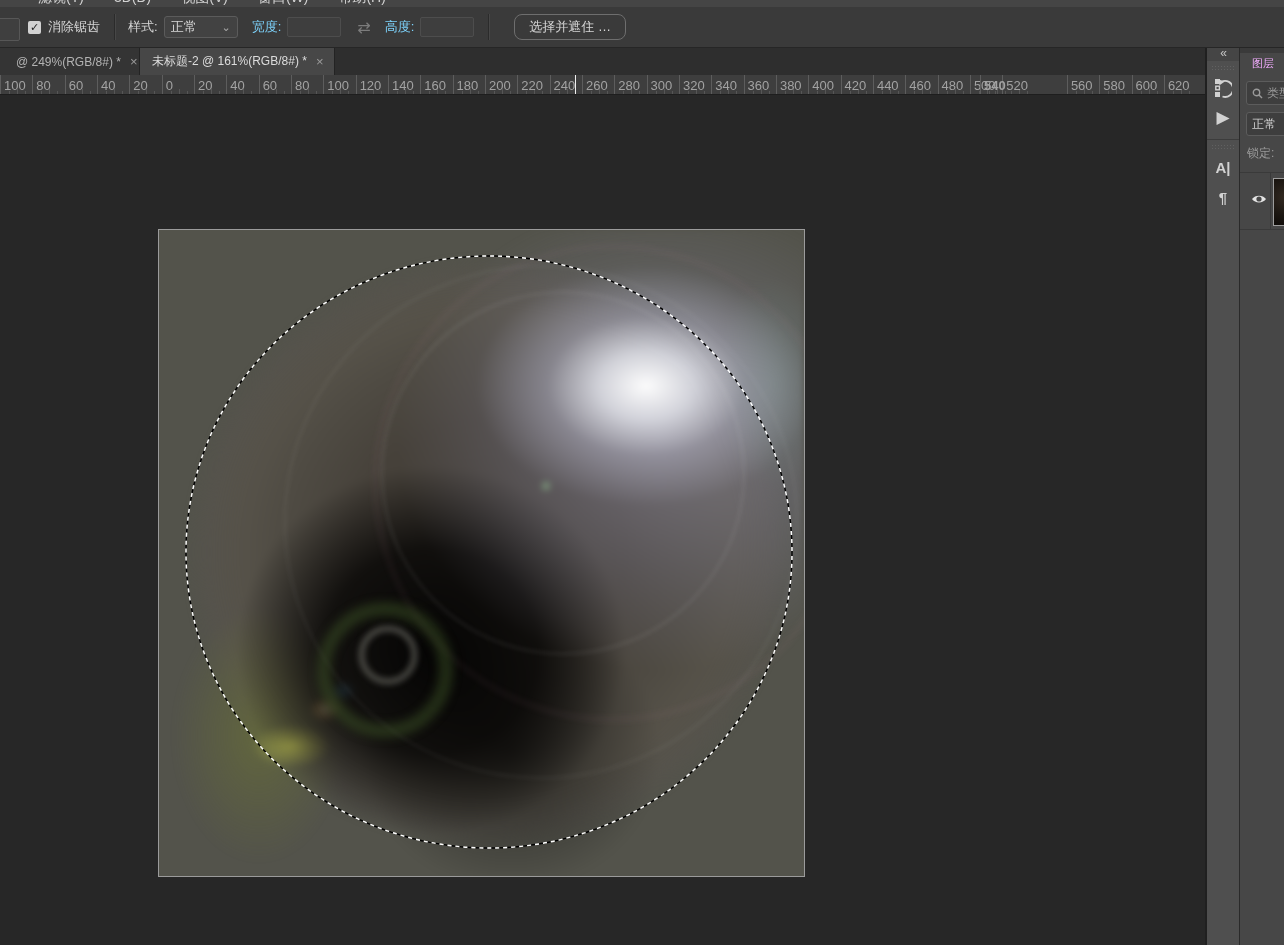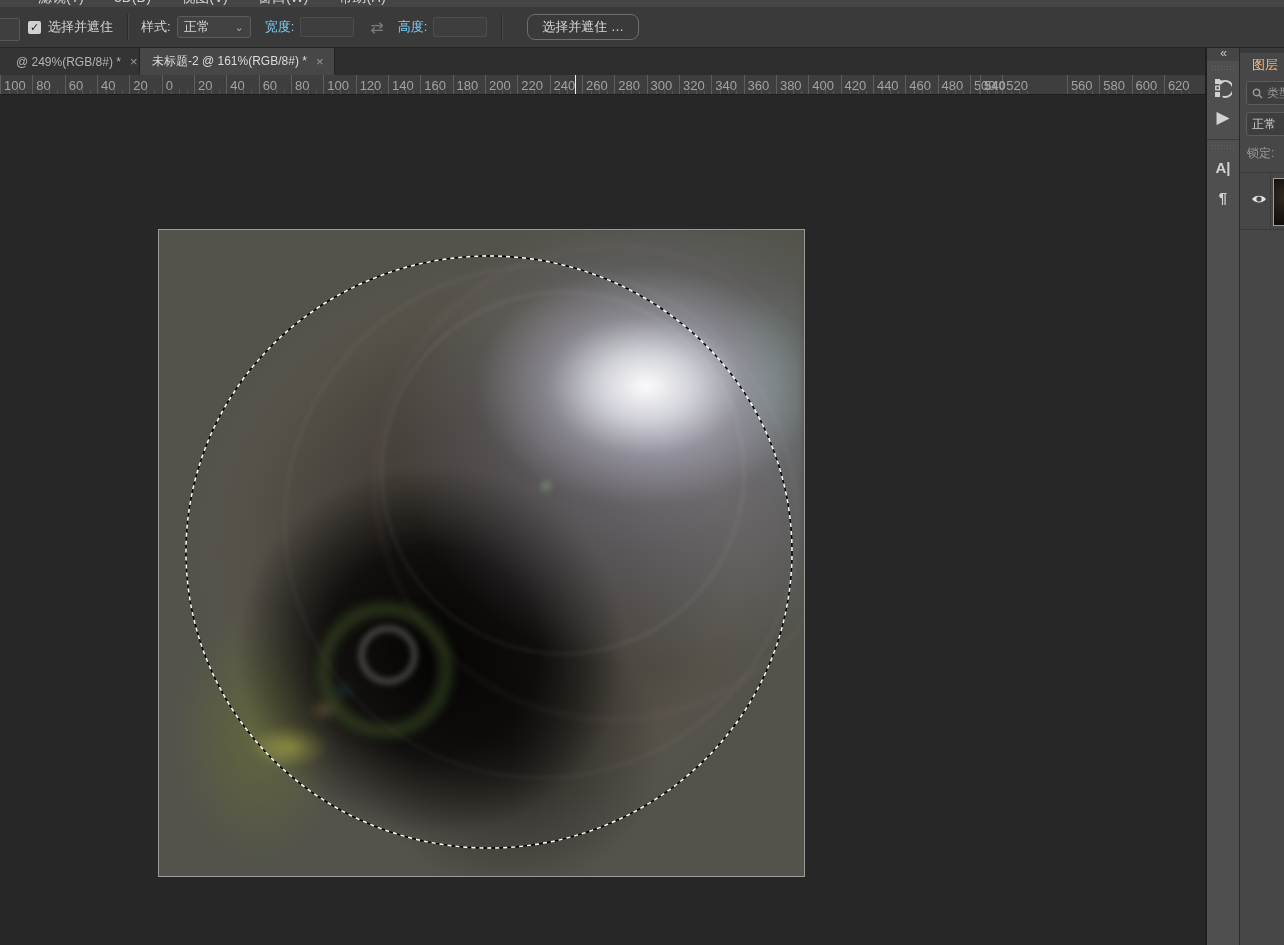--- a/index.html
+++ b/index.html
@@ -76,21 +76,21 @@
   .dock .collapse{height:13px;text-align:center;font-size:12px;letter-spacing:-1px;color:#c6c6c6;line-height:11px;background:#454545;}
   .grip{width:24px;height:5px;margin:4px auto 3px auto;
     background:radial-gradient(circle,#616161 30%,transparent 32%);background-size:3px 3px;}
   .dock-icon{width:32px;height:30px;display:flex;align-items:center;justify-content:center;color:#d2d2d2;}
   .dock-icon.txt{font-size:15px;font-weight:bold;}
   .dock-group{border-bottom:1px solid #3c3c3c;padding-bottom:6px;margin-bottom:2px;}
   .play-tri{font-size:17px;color:#d2d2d2;line-height:16px;}
   .panel{position:absolute;top:48px;right:0;width:44px;bottom:0;background:var(--panel-bg,#474747);z-index:32;border-left:1px solid #2a2a2a;overflow:hidden;}
   .panel .header{height:26px;background:#3a3a3a;position:relative;}
   .panel .header .ptab{position:absolute;left:0;top:5px;right:0;bottom:0;background:var(--panel-bg,#474747);
-    font-size:13px;color:#fdba74;padding:3px 0 0 12px;}
+    font-size:11px;color:#f0abfc;padding:3px 0 0 12px;}
   .pfield{margin:7px 0 0 6px;height:22px;background:#3e3e3e;border:1px solid #5c5c5c;border-radius:3px;
     display:flex;align-items:center;padding-left:5px;gap:4px;font-size:12px;color:#9a9a9a;white-space:nowrap;width:60px;}
   .pfield.blend{color:#cdcdcd;}
   .lockrow{margin:9px 0 0 7px;font-size:12px;color:#9a9a9a;}
   .layerrow{margin-top:10px;height:56px;border-top:1px solid #3a3a3a;border-bottom:1px solid #3a3a3a;position:relative;}
   .layerrow .eye{position:absolute;left:11px;top:20px;}
   .layerrow .vsep{position:absolute;left:30px;top:0;bottom:0;width:1px;background:#3a3a3a;}
   .thumb{position:absolute;left:33px;top:5px;width:26px;height:46px;border:1px solid #9d9d9d;
     background:radial-gradient(circle at 45% 40%, #332a22 0%, #1b1611 60%, #0e0b08 100%);}
   .eye-svg,.mag-svg{display:block;}
@@ -106,21 +106,21 @@
       <span>窗口(W)</span>
       <span>帮助(H)</span>
     </div>
 </div>
 
 <div class="optionsbar">
   <div class="opt-partial-input"></div>
   <div class="opt-check">
       <span>✓</span>
     </div>
-  <span class="opt-label">选择并遮住</span>
+  <span class="opt-label">消除锯齿</span>
   <div class="opt-sep"></div>
   <span class="opt-label" style="margin-left:0">样式:</span>
   <div class="opt-select">
     <span>正常</span>
     <span class="chev">⌄</span>
   </div>
   <span class="opt-label opt-dim" style="margin-left:14px">宽度:</span>
   <input class="opt-input" disabled="" value="" style="">
   <span class="opt-swap">⇄</span>
   <span class="opt-label opt-dim" style="margin-left:0">高度:</span>

